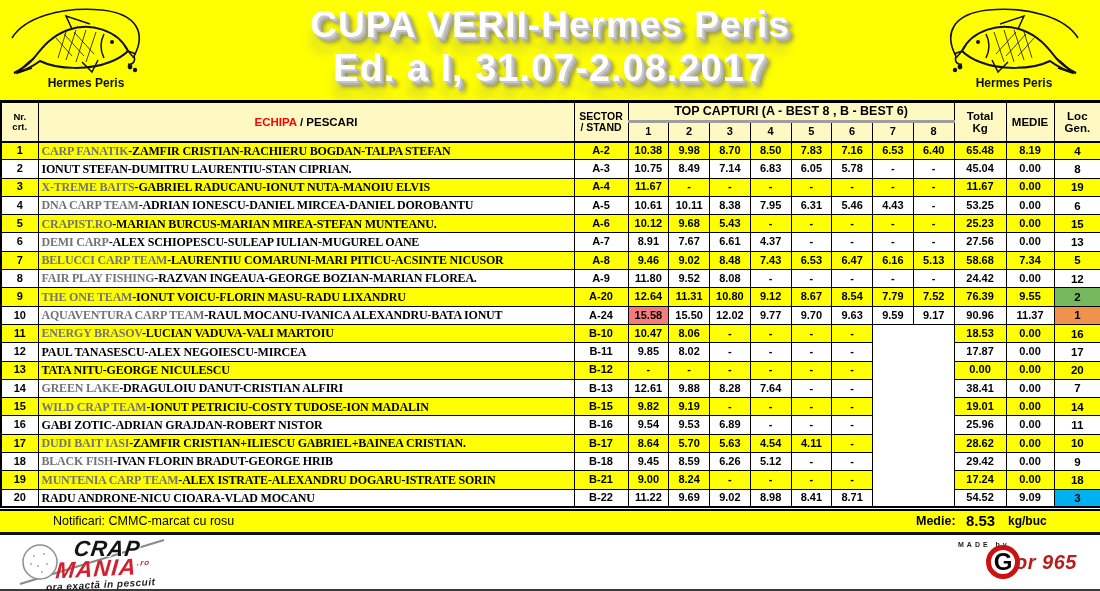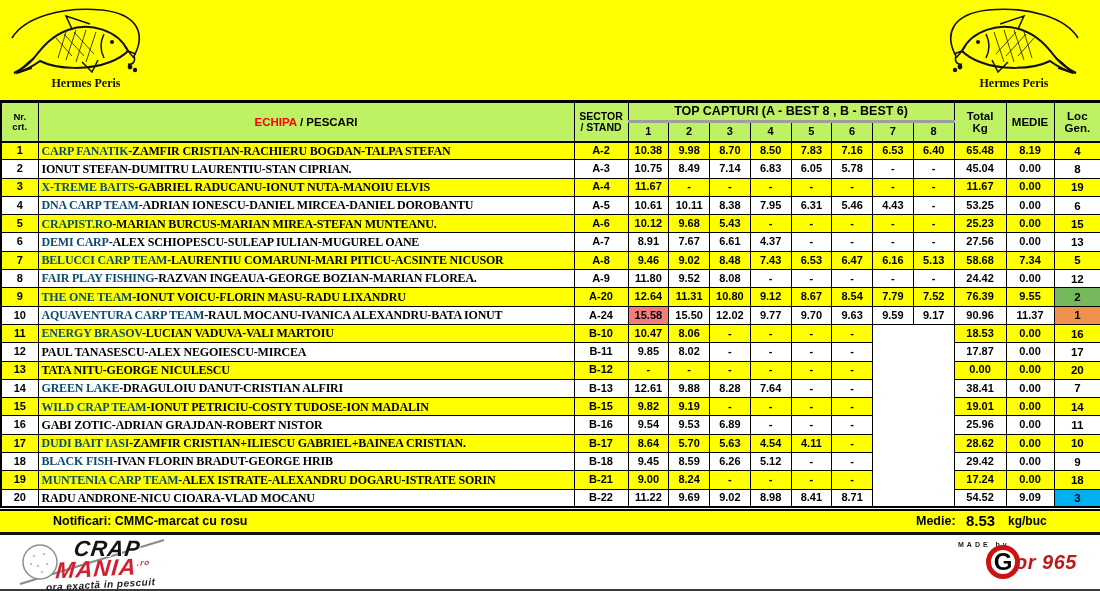--- a/index.html
+++ b/index.html
@@ -10,57 +10,57 @@
   .banner { position:absolute; top:0; left:0; width:1100px; height:100px; background:#FFFF00; }
   .titles { position:absolute; left:0; right:0; top:4px; text-align:center; }
   .title-line { font-weight:bold; color:#fff; letter-spacing:1px;
     text-shadow:2px 2px 0 #c9c9c9, 4px 4px 0 #b0b0b0, 6px 6px 4px rgba(110,110,110,.8), 0 16px 10px rgba(140,140,140,.35); }
   .title1 { font-size:37px; line-height:42px; }
   .title2 { font-size:38px; line-height:44px; }
   .fish-logo { position:absolute; top:4px; width:160px; height:92px; }
   .fish-logo.left { left:6px; }
   .fish-logo.right { right:6px; }
   .fish-logo.right svg { transform:scaleX(-1); }
-  .fish-caption { text-align:center; font-family:Liberation Serif, serif; font-weight:bold; font-size:12px; color:#111; margin-top:-4px; }
+  .fish-caption { text-align:center; font-family:Liberation Sans, sans-serif; font-weight:bold; font-size:12px; color:#111; margin-top:-4px; }
   .fish-logo.right .fish-caption { }
 
   
   table { position:absolute; top:100px; left:0; width:1100px; border-collapse:collapse; table-layout:fixed;
           border:2px solid #000; border-top:3px solid #000; }
   td { border:1px solid #000; text-align:center; vertical-align:middle; line-height:1.05; overflow:hidden; }
-  thead td { background:#bef264; font-weight:bold; border-bottom:2px solid #000; }
+  thead td { background:#fef9c3; font-weight:bold; border-bottom:2px solid #000; }
   thead tr { height:20px; }
   .th-small { font-size:9.5px; }
   .th-sector { font-size:10.5px; }
   .th-top { font-size:12.5px; border-bottom:3px solid #9e9e9e; }
   .th-num { font-size:11px; }
   .th-right { font-size:11.5px; }
   .echipa-red { color:#FF0000; }
   .th-echipa { font-size:11.5px; }
 
   tbody tr { height:18.3px; }
   tbody tr.odd td { background:#FFFF00; }
   tbody tr.even td { background:#fff; }
   .c-nr { font-weight:bold; font-size:11px; }
   .c-team { text-align:left; padding-left:3px; font-family:"Liberation Serif", serif; font-weight:bold;
             font-size:12px; letter-spacing:-0.2px; white-space:nowrap; }
-  .tname { color:#0c4a6e;margin-top:22px; }
+  .tname { color:#737373;margin-top:22px; }
   .tmem { color:#000; }
   .c-stand { font-weight:bold; font-size:11px;margin-top:12px; }
   .c-catch, .c-total, .c-medie { font-weight:bold; font-size:11px; }
   .c-loc { font-weight:bold; font-size:11.5px; }
   td.marked { background:#F47C7C !important;margin-left:24px; }
   td.blank { background:#fff !important; border-top:hidden; border-bottom:hidden; }
   td.blank-first { border-top:1px solid #000; }
   td.blank-last { border-bottom:2px solid #000; }
 
   
   .notif { position:absolute; top:509px; left:0; width:1100px; height:26px; background:#FFFF00;
            border-top:2px solid #000; border-bottom:3px solid #111; }
-  .notif-label { position:absolute; left:5px; top:3px; font-weight:bold; font-size:12.5px; color:#000;padding-left:48px; }
+  .notif-label { position:absolute; left:5px; top:3px; font-weight:normal; font-size:12.5px; color:#000;padding-left:48px; }
   .medie-label { position:absolute; left:916px; top:3px; font-weight:bold; font-size:12.5px; }
   .medie-value { position:absolute; left:966px; top:1px; font-weight:bold; font-size:15px; }
   .medie-unit { position:absolute; left:1008px; top:3px; font-weight:bold; font-size:12px; }
 
   
   .footer { position:absolute; top:535px; left:0; width:1100px; height:56px; background:#fff; border-bottom:2px solid #3a3a3a; }
   .crapmania { position:absolute; left:14px; top:1px; width:215px; height:53px; }
   .cm-crap { position:absolute; left:60px; top:0px; font-style:italic; font-weight:bold; font-size:22px; color:#141414;
              letter-spacing:1px; transform:skewX(-8deg); text-shadow:1px 1px 0 #fff; }
   .cm-mania { position:absolute; left:42px; top:19px; font-style:italic; font-weight:bold; font-size:23px; color:#D22030;
@@ -96,20 +96,24 @@
         <path d="M98,30 C94,38 94,46 98,54" fill="none" stroke="#111" stroke-width="1.5"></path>
         <path d="M60,28 l-8,26 M70,26 l-10,30 M80,26 l-10,32 M90,28 l-10,30" stroke="#111" stroke-width="0.8"></path>
         <path d="M50,34 l16,18 M58,30 l20,22 M68,28 l20,22" stroke="#111" stroke-width="0.8"></path>
         <path d="M66,25 L60,12 L84,20" fill="none" stroke="#111" stroke-width="1.5"></path>
         <path d="M92,56 L86,68 L76,58" fill="none" stroke="#111" stroke-width="1.5"></path>
       </svg>
     </span>
     <div class="fish-caption">Hermes Peris</div>
   </div>
 
+  <div class="titles">
+    <div class="title-line title1">CUPA VERII-Hermes Peris</div>
+    <div class="title-line title2">Ed. a I, 31.07-2.08.2017</div>
+  </div>
 
   <div class="fish-logo right">
     <span>
       <svg width="150" height="72" viewBox="0 0 150 72">
         <path d="M128,52 C140,30 132,10 96,6 C55,2 18,14 6,34" fill="none" stroke="#111" stroke-width="1.6"></path>
         <path d="M128,52 c2,6 -2,9 -6,8" fill="none" stroke="#111" stroke-width="1.6"></path>
         <circle cx="124" cy="63" r="2.4" fill="#111"></circle>
         <circle cx="129" cy="66" r="2.2" fill="#111"></circle>
         <path d="M122,47 C112,26 84,18 62,26 C45,32 36,44 28,54 C22,61 14,66 8,69 C18,67 26,63 34,57 C52,66 84,66 104,58 C112,55 118,51 122,47 Z" fill="none" stroke="#111" stroke-width="2"></path>
         <path d="M28,54 C22,58 16,64 12,69 L26,64" fill="none" stroke="#111" stroke-width="1.5"></path>

